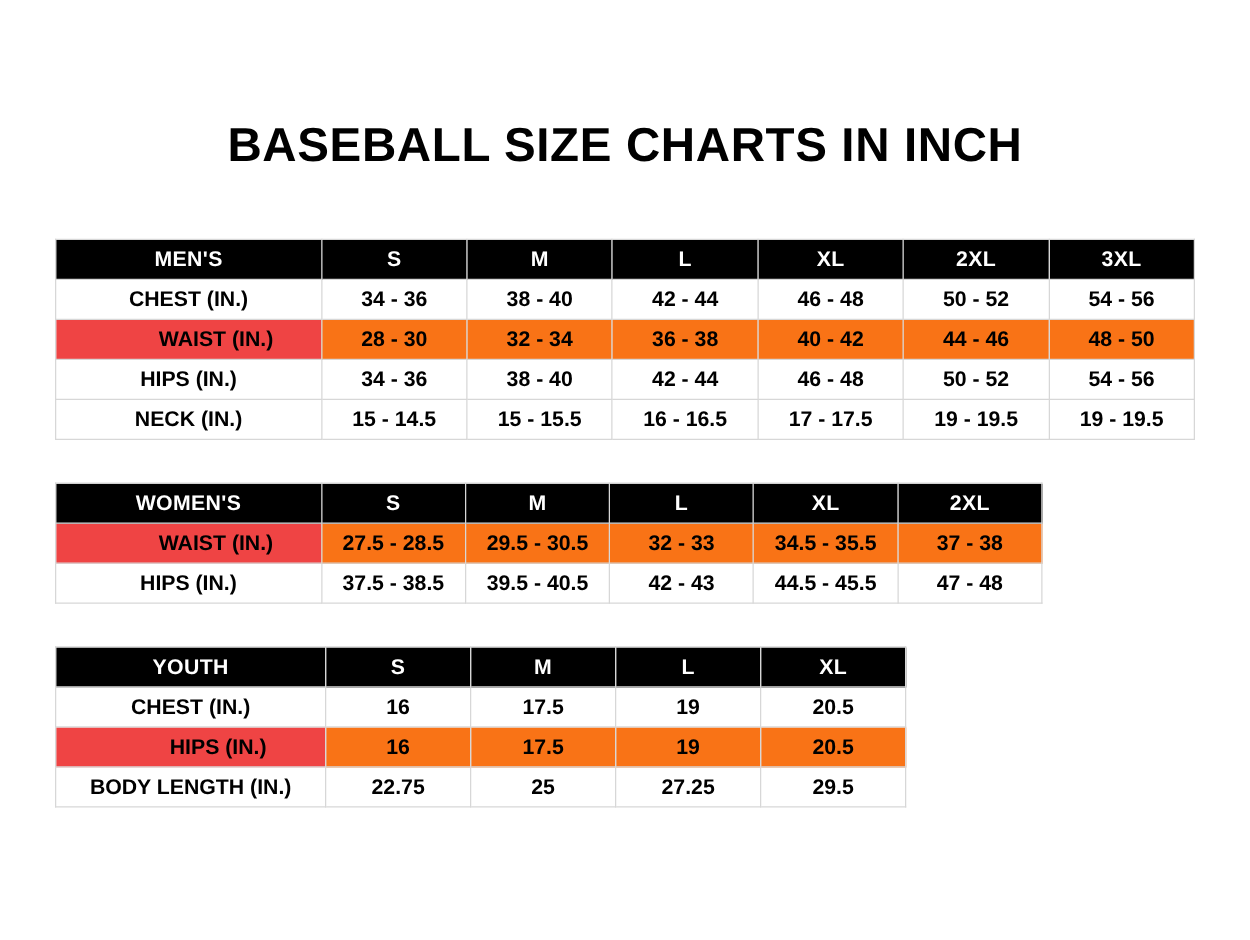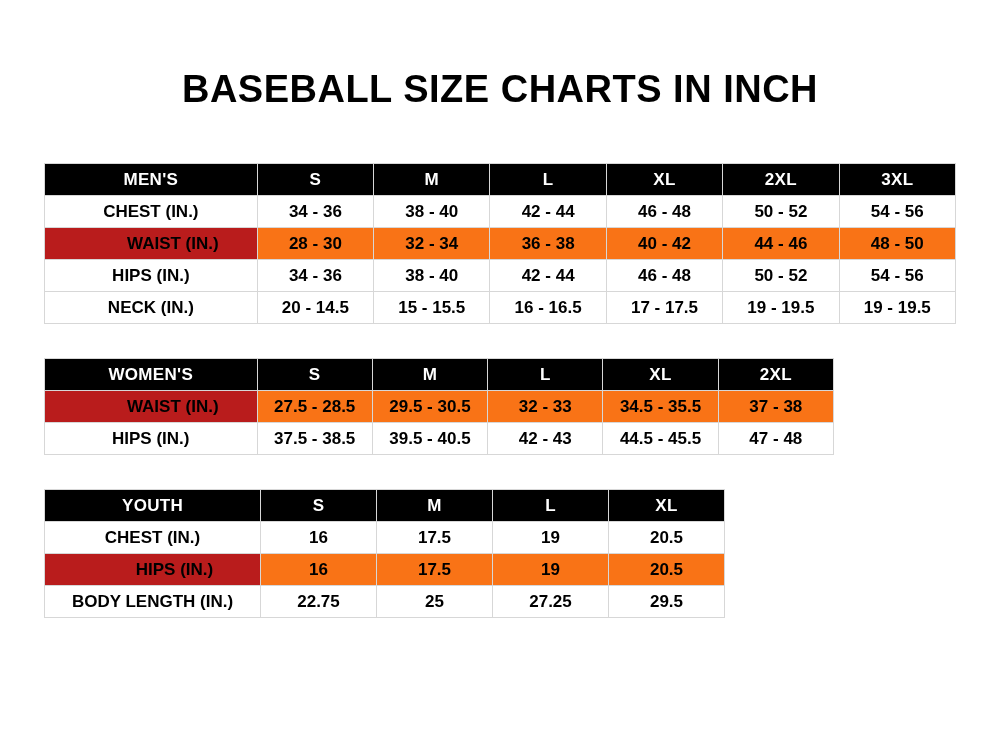--- a/index.html
+++ b/index.html
@@ -18,21 +18,21 @@
     position: relative;
     width: 1000px;
     height: 752px;
     box-sizing: border-box;
   }
   .title {
     text-align: center;
     font-size: 38px;
     font-weight: bold;
     letter-spacing: 0.5px;
-    padding-top: 68px;
+    padding-top: 96px;
     margin: 0;
   }
   .charts {
     margin-top: 52px;
     padding-left: 44px;
     padding-right: 44px;
   }
   table.size-table {
     border-collapse: collapse;
     table-layout: fixed;
@@ -62,21 +62,21 @@
   tbody td.rowhead {
     background: #ffffff;
     text-align: center;
     font-size: 17px;
     margin-top: 28px;
   }
   tbody tr.alt td {
     background: #f97316;
   }
   tbody tr.alt td.rowhead {
-    background: #b91c1c;
+    background: #ef4444;
     padding-left: 48px;
   }
   .table-block {
     margin-bottom: 34px;
   }
   
   .men-table  { width: 912px; }
   .men-table  col.c0 { width: 212px; }
   .men-table  col.cx { width: 116px; }
 
@@ -141,21 +141,21 @@
             <td class="rowhead">HIPS (IN.)</td>
             <td>34 - 36</td>
             <td>38 - 40</td>
             <td>42 - 44</td>
             <td>46 - 48</td>
             <td>50 - 52</td>
             <td>54 - 56</td>
           </tr>
           <tr>
             <td class="rowhead">NECK (IN.)</td>
-            <td>20 - 14.5</td>
+            <td>15 - 14.5</td>
             <td>15 - 15.5</td>
             <td>16 - 16.5</td>
             <td>17 - 17.5</td>
             <td>19 - 19.5</td>
             <td>19 - 19.5</td>
           </tr>
         </tbody>
       </table>
     </div>
 

